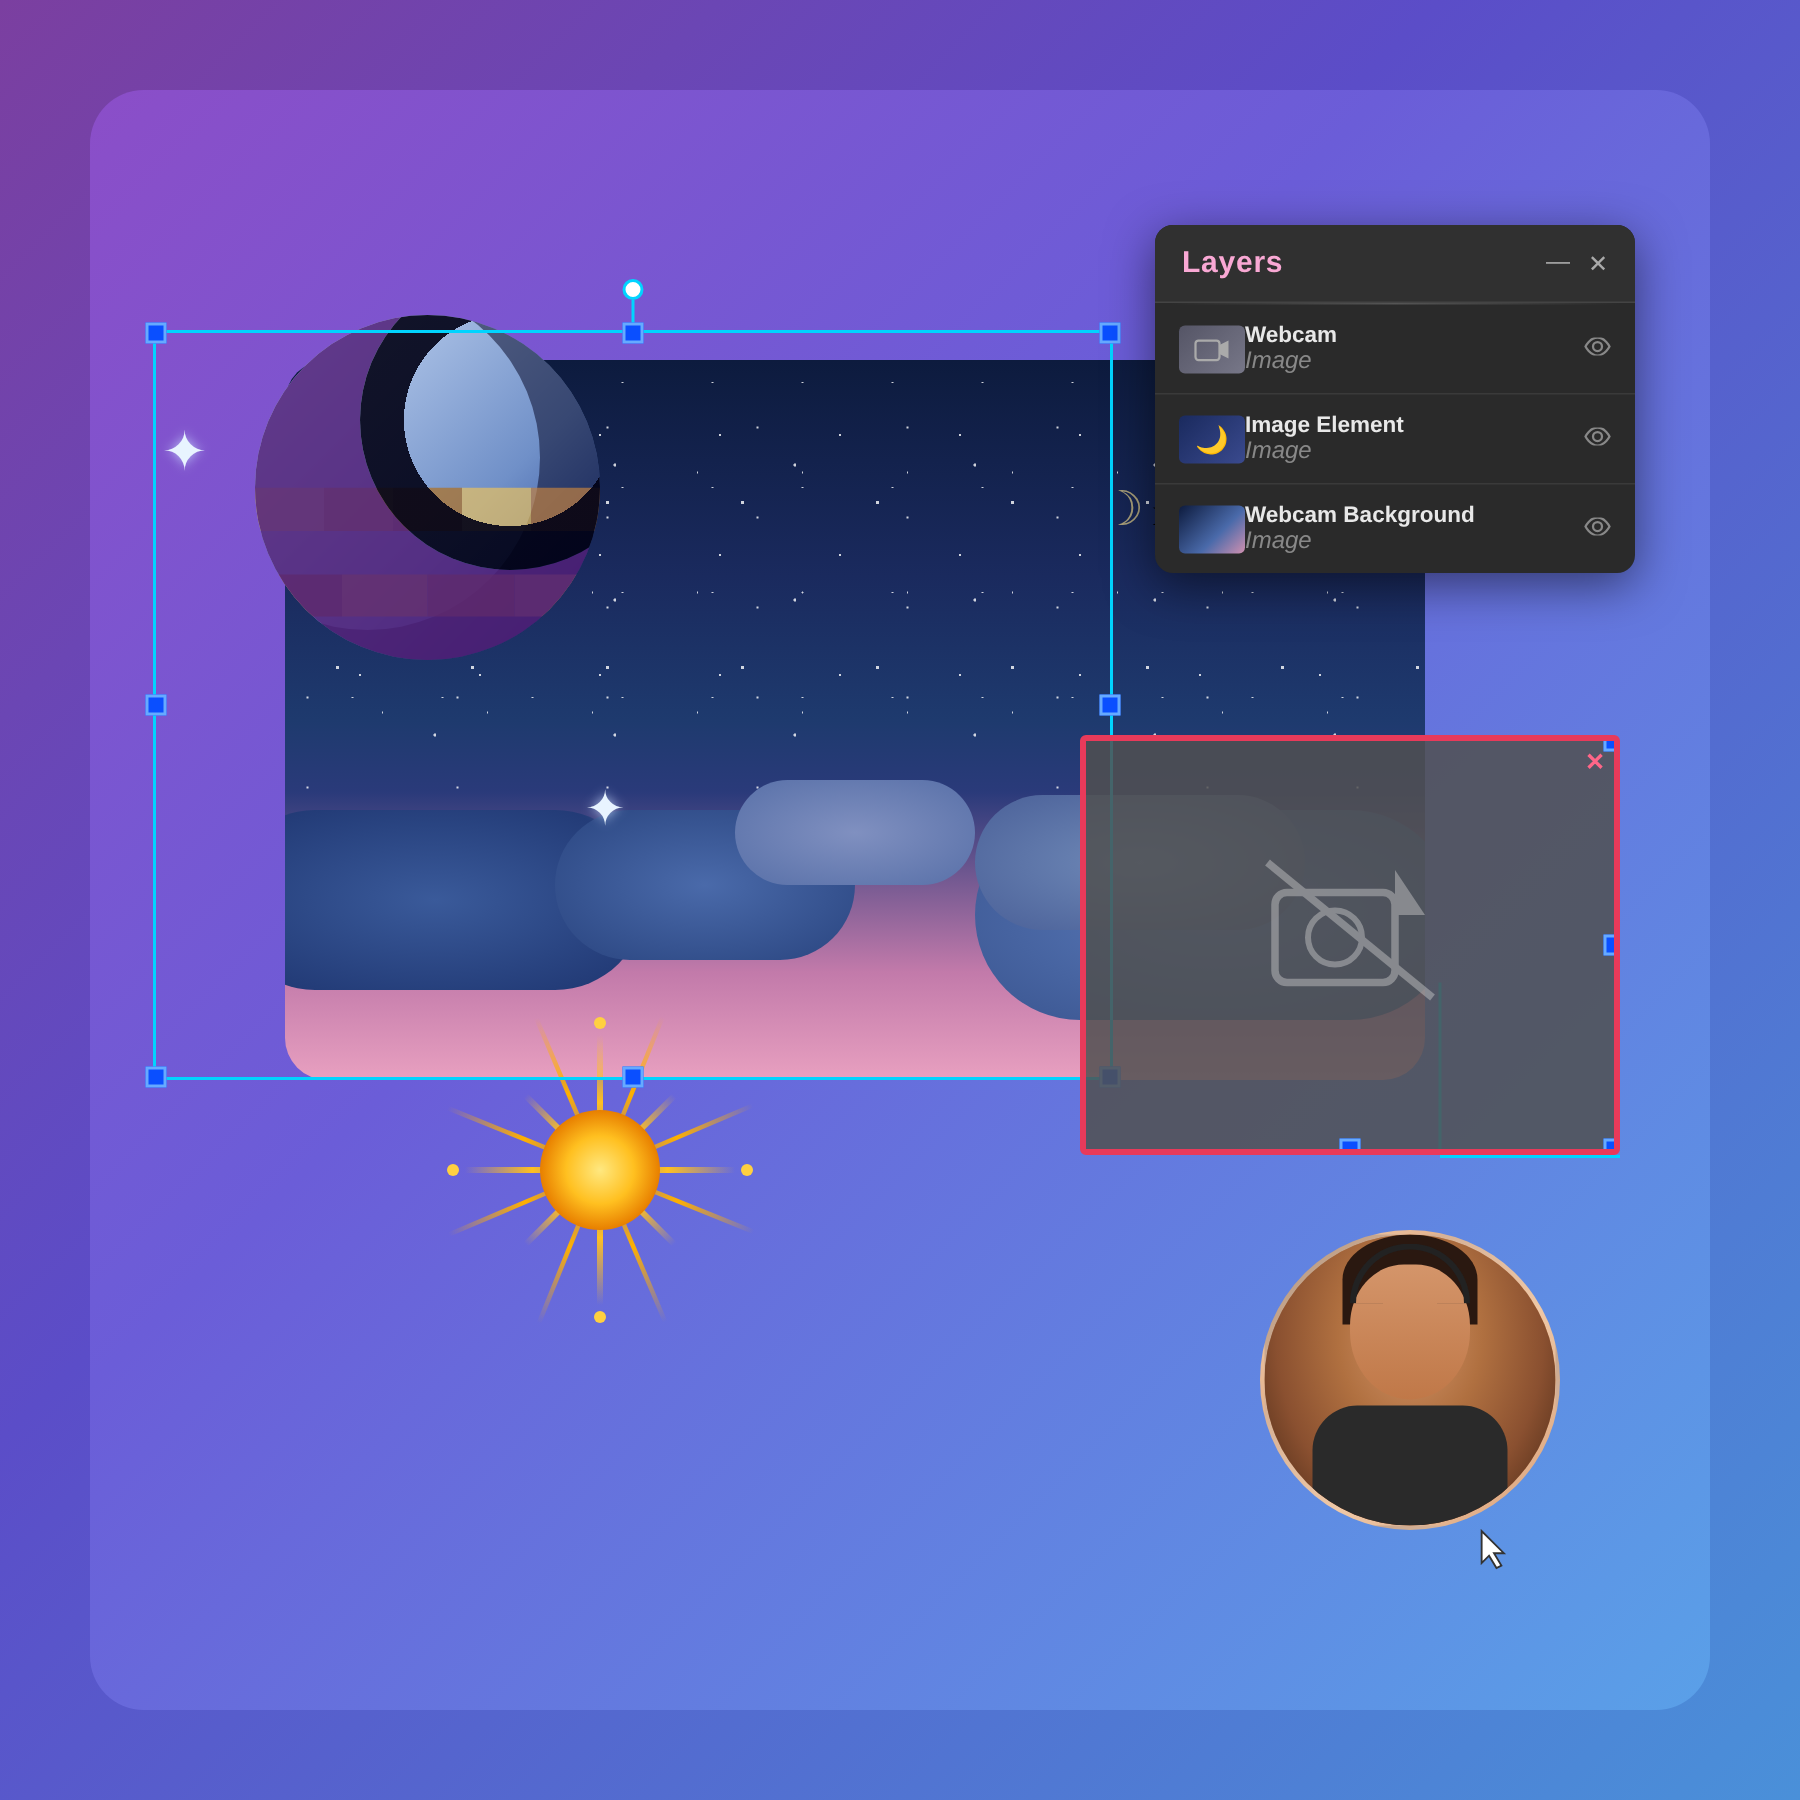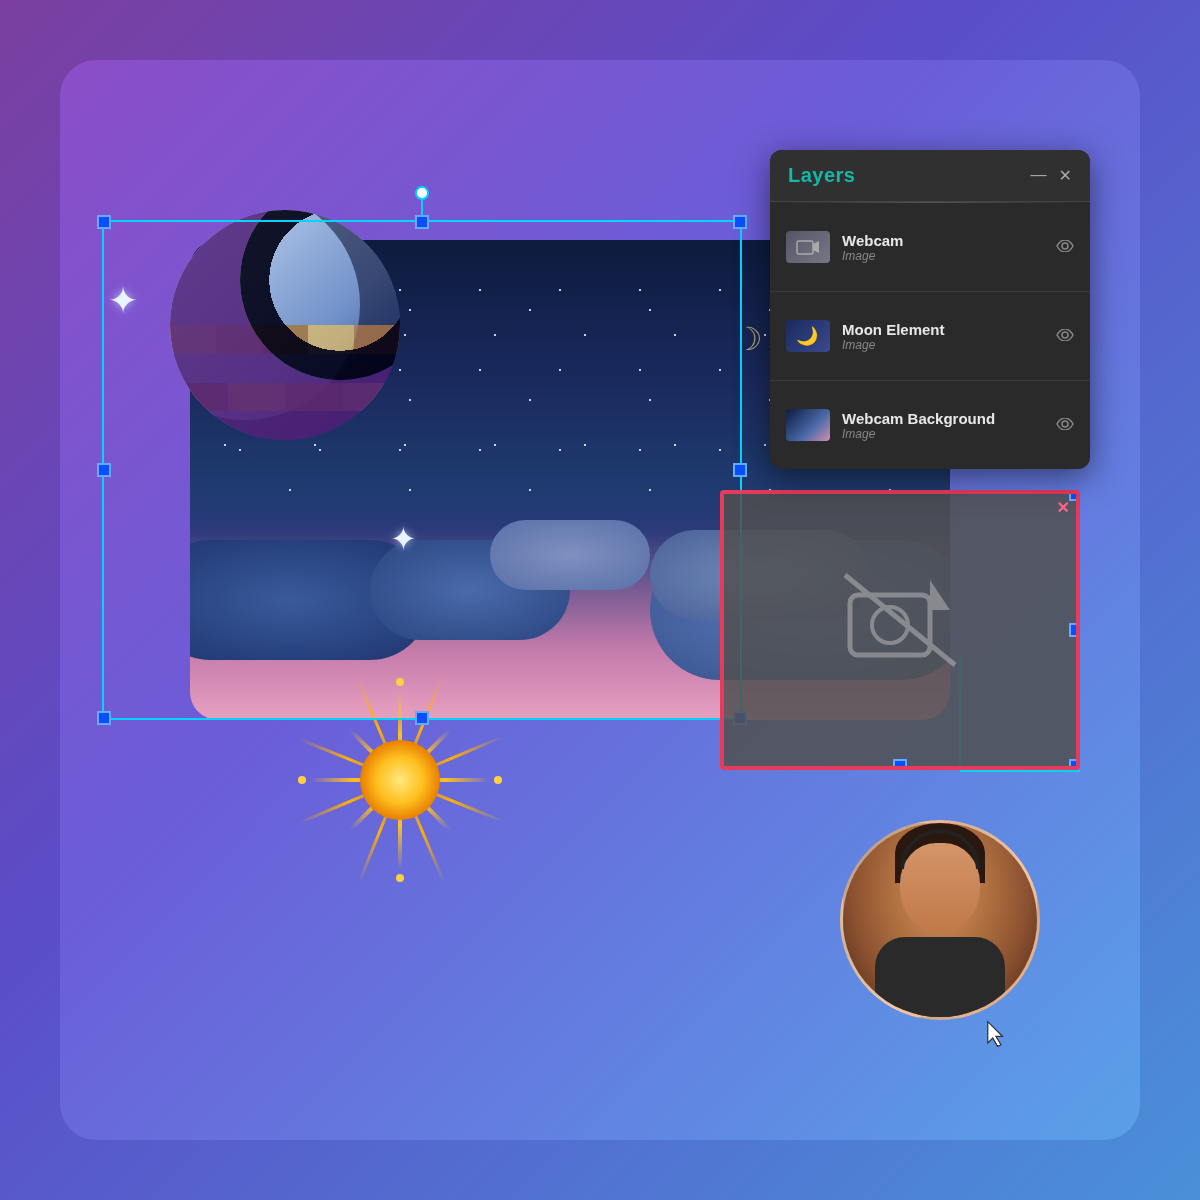--- a/index.html
+++ b/index.html
@@ -434,21 +434,21 @@
       align-items: center;
       justify-content: space-between;
       padding: 14px 18px;
       background: #303030;
       border-bottom: 1px solid #444;
     }
 
     .layers-title {
       font-size: 20px;
       font-weight: 700;
-      color: #14b8a6;
+      color: #f9a8d4;
       letter-spacing: 0.5px;
     }
 
     .layers-header-btns {
       display: flex;
       gap: 12px;
     }
 
     .layers-header-btn {
       color: #aaa;
@@ -458,22 +458,21 @@
 
     .layers-separator {
       height: 1px;
       background: linear-gradient(to right, transparent, #555, transparent);
       margin: 0 10px;
     }
 
     .layer-item {
       display: flex;
       align-items: center;
-      padding: 28px 16px;
-      gap: 12px;
+      padding: 12px 16px;
       border-bottom: 1px solid #3a3a3a;
       cursor: pointer;
     }
 
     .layer-thumb {
       width: 44px;
       height: 32px;
       border-radius: 4px;
       overflow: hidden;
       flex-shrink: 0;
@@ -504,21 +503,21 @@
       flex: 1;
     }
 
     .layer-name {
       font-size: 15px;
       font-weight: 600;
       color: #e8e8e8;
     }
 
     .layer-type {
-      font-size: 12px;
+      font-size: 16px;
       color: #888;
       font-style: italic;
     }
 
     .layer-visibility {
       color: #888;
       font-size: 16px;
       cursor: pointer;
     }
 
@@ -693,21 +692,21 @@
           <circle cx="9" cy="6" r="3" stroke="#888" stroke-width="1.5" fill="none"></circle>
         </svg>
       </span>
     </div>
 
     <div class="layer-item">
       <div class="layer-thumb layer-thumb-moon">
         <span style="font-size:18px;">🌙</span>
       </div>
       <div class="layer-info">
-        <div class="layer-name">Moon Element</div>
+        <div class="layer-name">Image Element</div>
         <div class="layer-type">Image</div>
       </div>
       <span class="layer-visibility">
         <svg width="18" height="12" viewBox="0 0 18 12" fill="none">
           <path d="M9 0C4 0 1 6 1 6C1 6 4 12 9 12C14 12 17 6 17 6C17 6 14 0 9 0Z" stroke="#888" stroke-width="1.5" fill="none"></path>
           <circle cx="9" cy="6" r="3" stroke="#888" stroke-width="1.5" fill="none"></circle>
         </svg>
       </span>
     </div>
 

